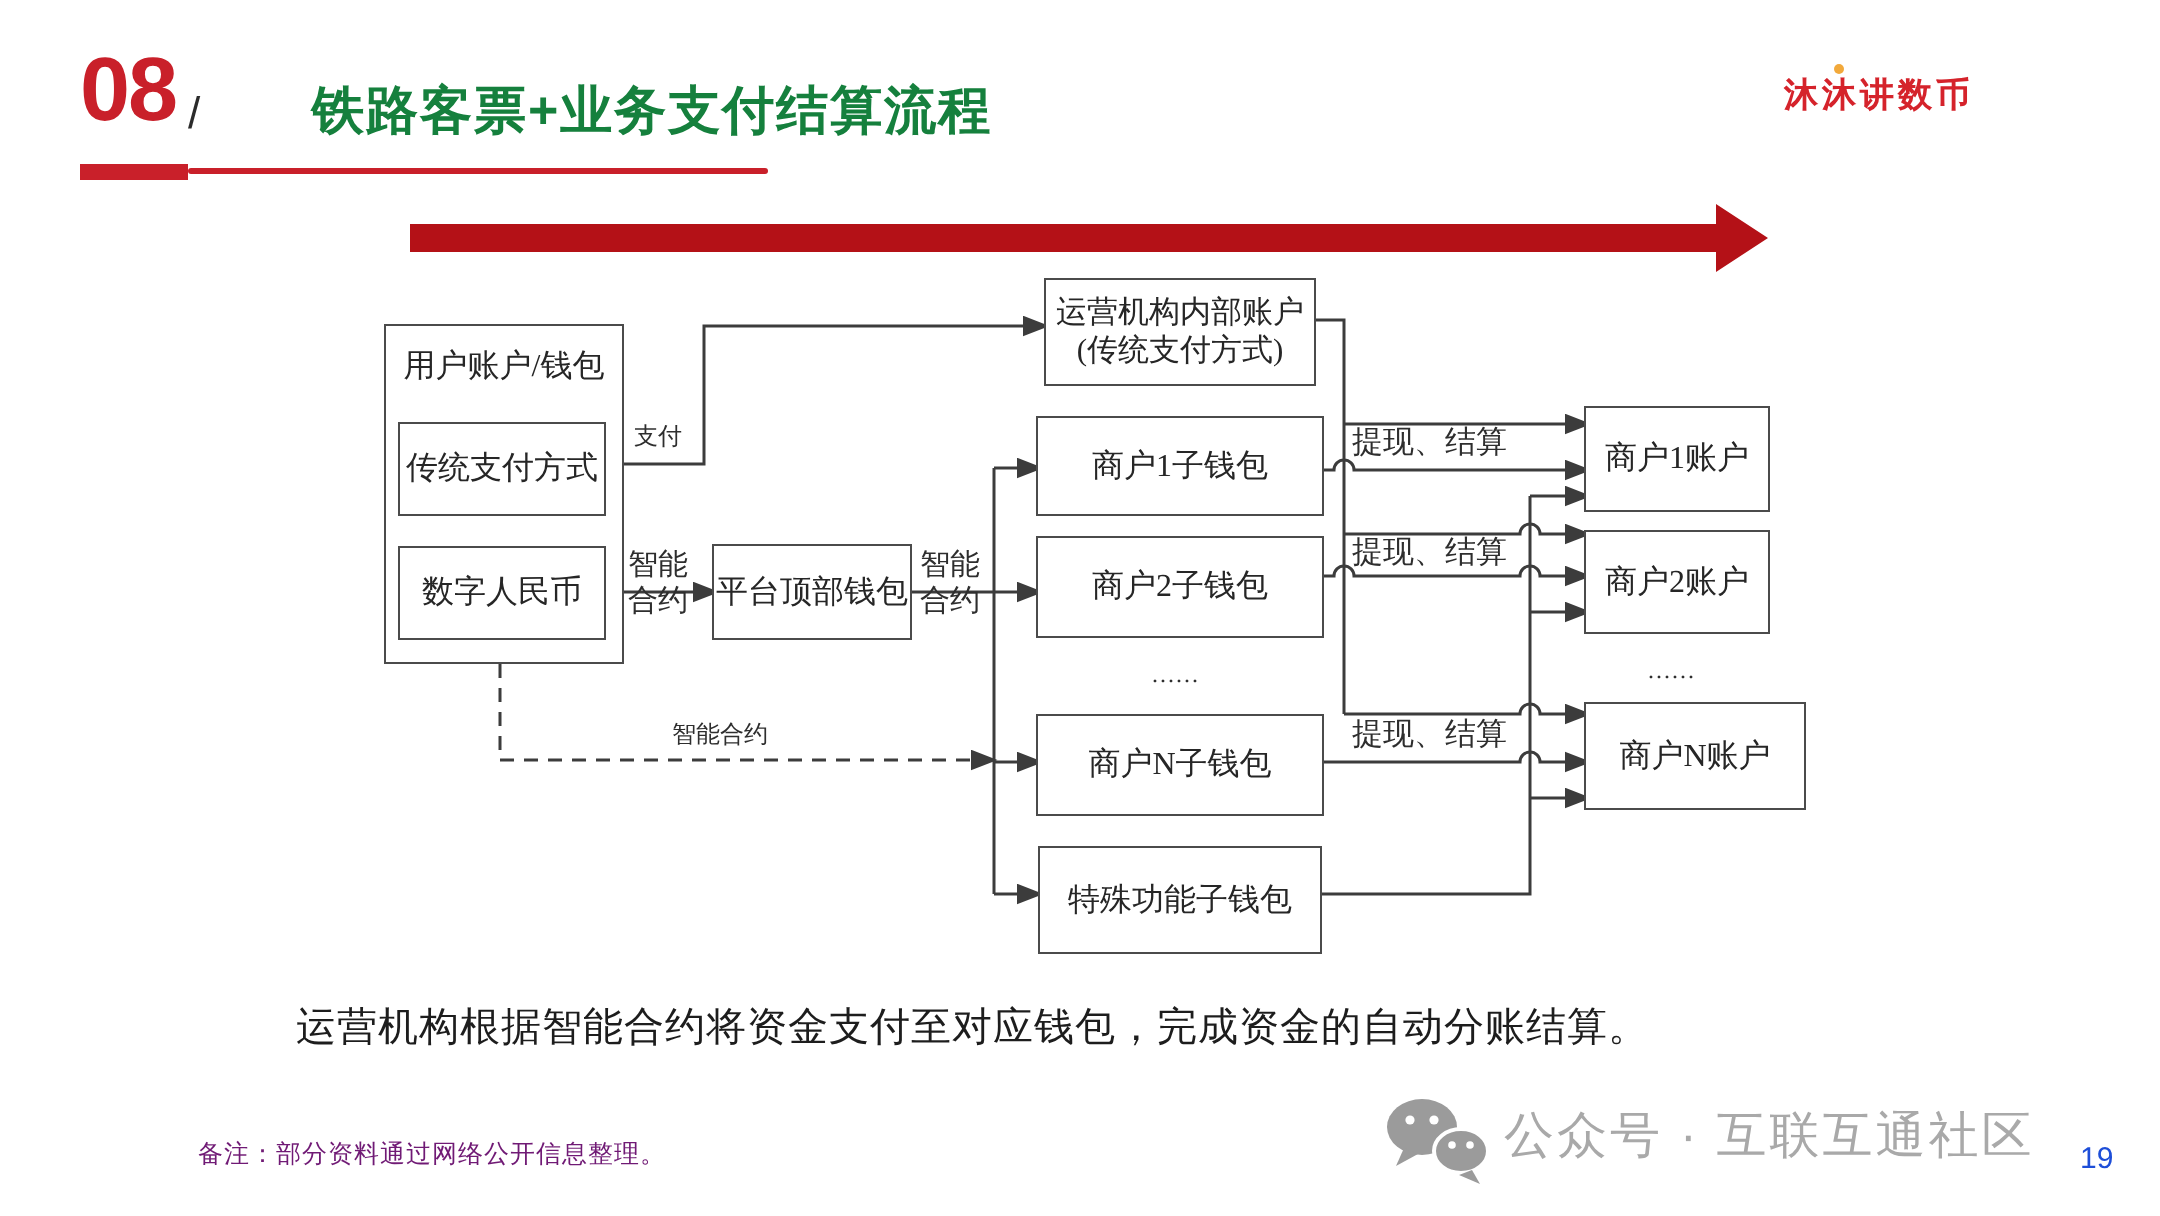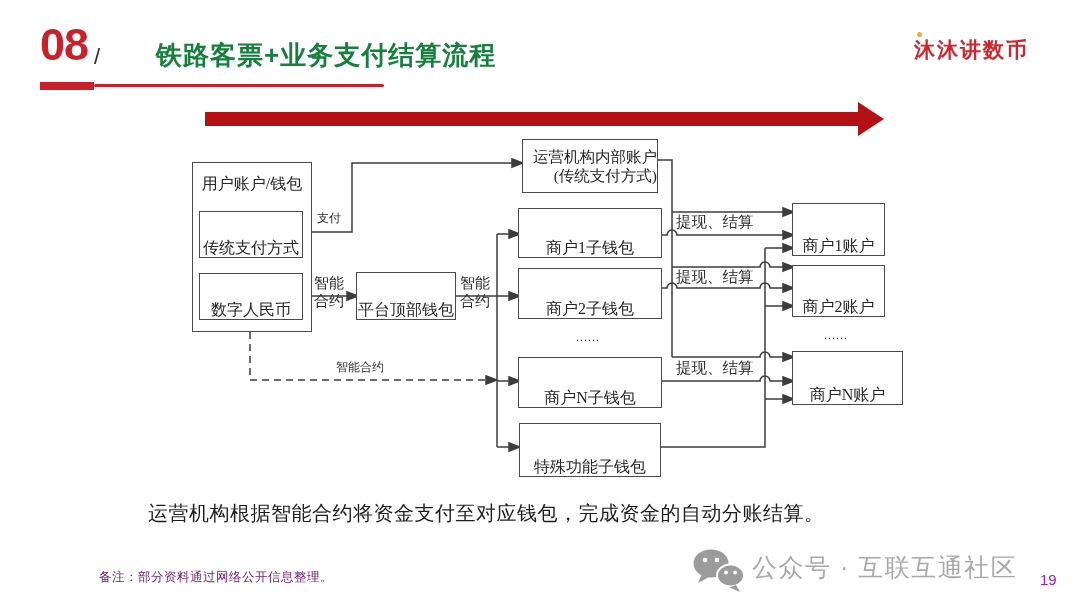--- a/index.html
+++ b/index.html
@@ -8,43 +8,43 @@
     overflow:hidden;font-family:"Liberation Sans","DejaVu Sans",sans-serif;
   }
   
   .num{position:absolute;left:40px;top:22px;font-size:45px;font-weight:800;
        color:#c9202a;line-height:1;letter-spacing:-1px;}
   .slash{position:absolute;left:94px;top:44px;font-size:22px;font-weight:400;color:#2b2b2b;}
   .ptitle{position:absolute;left:112px;top:38px;font-size:26px;font-weight:700;
           color:#15803d;letter-spacing:1px;white-space:nowrap;margin-left:44px;}
   .ul-thick{position:absolute;left:40px;top:82px;width:54px;height:8px;background:#c9202a;}
   .ul-thin{position:absolute;left:94px;top:84px;width:290px;height:3px;background:#c9202a;border-radius:2px;}
-  .logo{position:absolute;left:914px;top:36px;font-size:21px;font-weight:800;
+  .logo{position:absolute;left:892px;top:36px;font-size:17px;font-weight:800;
         color:#d5232b;letter-spacing:2px;white-space:nowrap;}
   .logo-dot{position:absolute;left:917px;top:32px;width:5px;height:5px;border-radius:50%;background:#f2a93b;}
   
   .lines{position:absolute;left:0;top:0;pointer-events:none;}
   .dbox{position:absolute;box-sizing:border-box;border:1.6px solid #4b4b4b;background:#fff;
-        display:flex;align-items:flex-end;justify-content:center;text-align:center;
+        display:flex;align-items:center;justify-content:center;text-align:center;
         font-family:"Liberation Serif","DejaVu Serif",serif;font-size:16px;color:#262626;
         line-height:19px;}
   .dbox.outer{justify-content:flex-start;align-items:flex-start;}
   .outer-label{width:100%;text-align:center;margin-top:11px;font-size:16px;}
   .dlabel{position:absolute;font-family:"Liberation Serif","DejaVu Serif",serif;
           font-size:12px;color:#2e2e2e;line-height:18px;}
   .wrap2{width:34px;word-break:break-all;text-align:center;}
   .dots{text-align:center;letter-spacing:1px;}
   
   .summary{position:absolute;left:148px;top:500px;font-size:20px;font-weight:500;
            color:#1d1d1d;letter-spacing:0.5px;white-space:nowrap;}
   .note{position:absolute;left:99px;top:569px;font-size:12.5px;color:#701a75;letter-spacing:0.5px;}
   .wx-icon{position:absolute;left:692px;top:548px;}
   .wx-label{position:absolute;left:752px;top:551px;font-size:25px;color:#a9a9a9;
             letter-spacing:1.5px;white-space:nowrap;}
-  .pagenum{position:absolute;left:1040px;top:571px;font-size:15px;color:#a21caf;}
+  .pagenum{position:absolute;left:1040px;top:571px;font-size:15px;color:#1d4ed8;}
 </style>
 </head>
 <body>
 
 <div class="slide">
 
   <div class="num">08</div>
   <div class="slash">/</div>
   <div class="ptitle">铁路客票+业务支付结算流程</div>
   <div class="ul-thick"></div>

